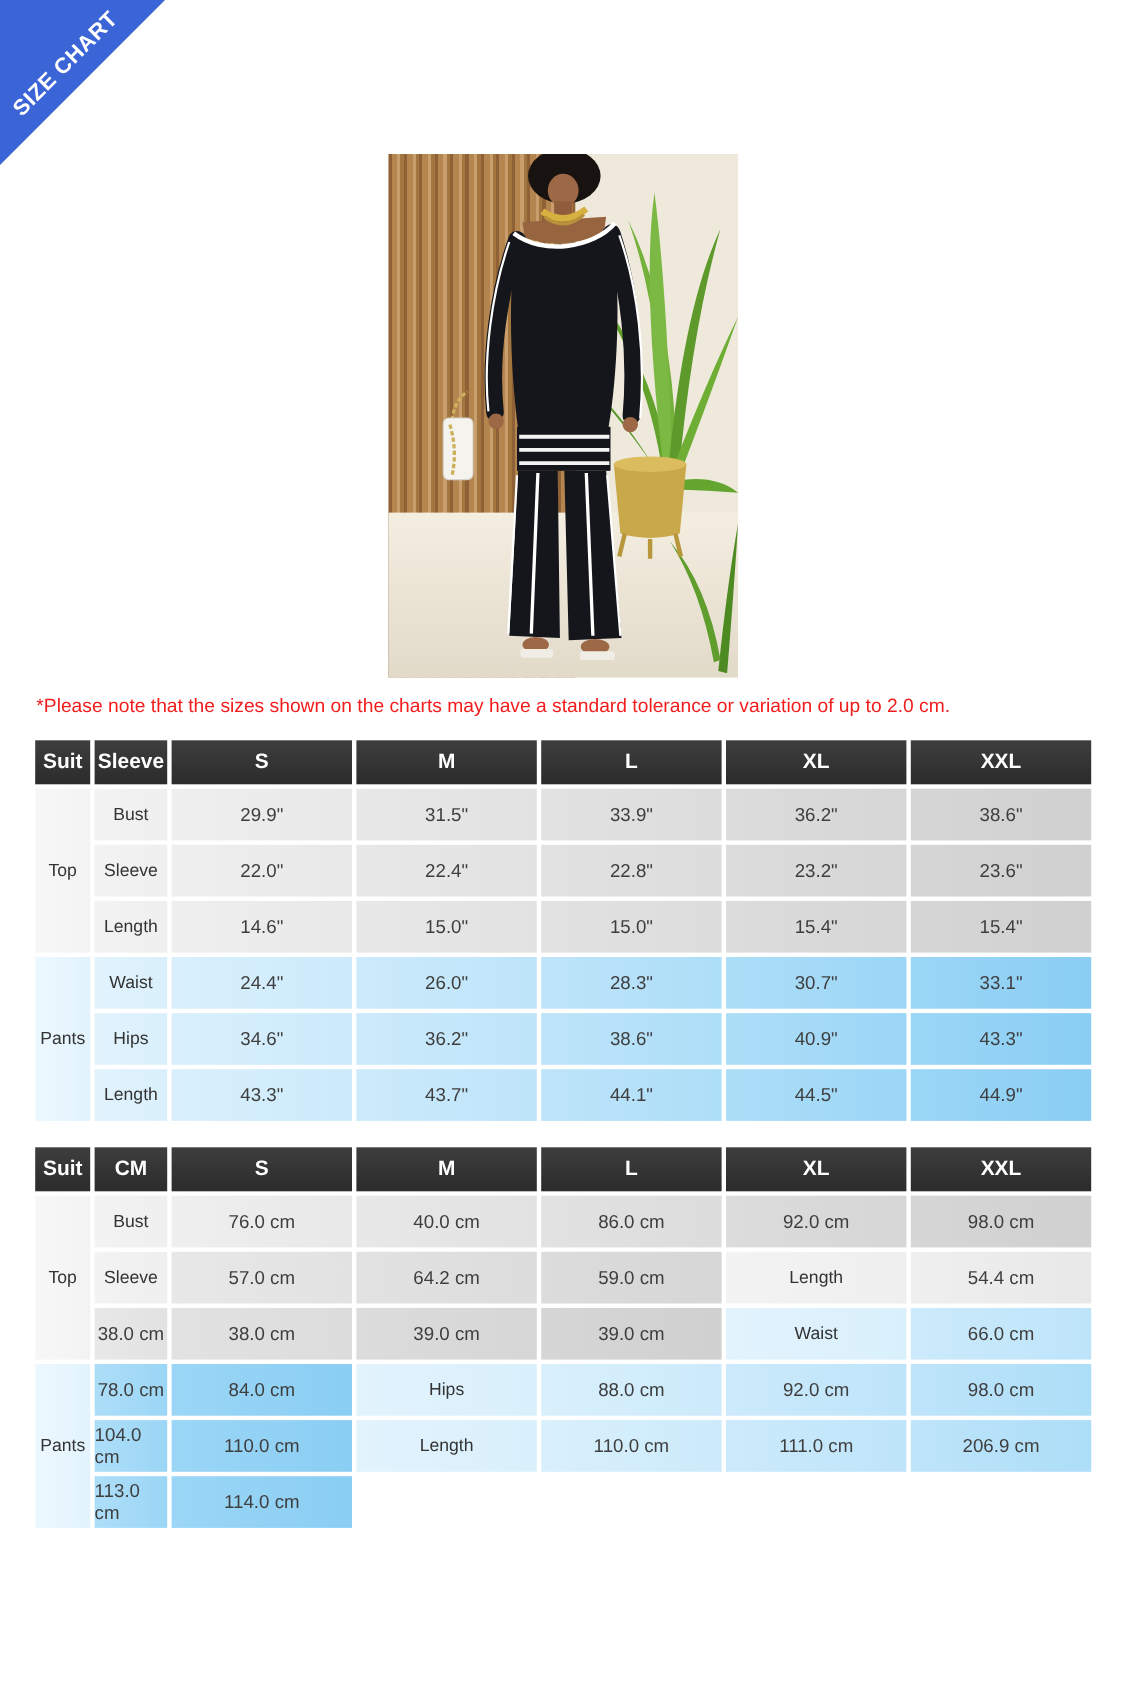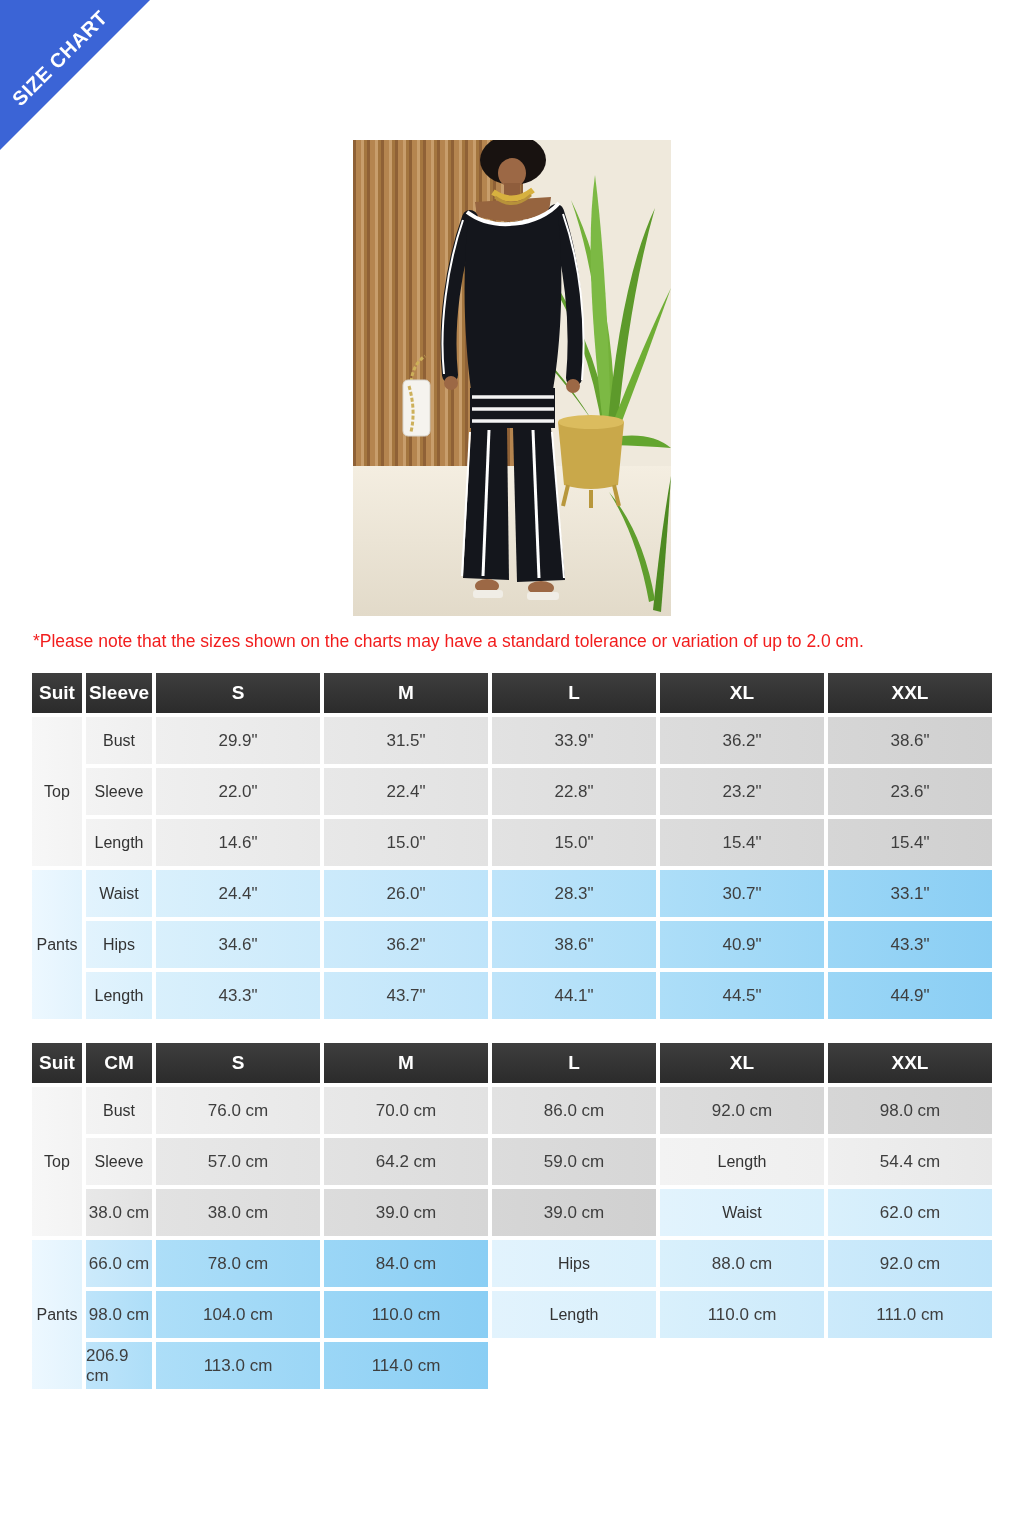--- a/index.html
+++ b/index.html
@@ -188,40 +188,39 @@
   <div class="hd">CM</div>
   <div class="hd">S</div>
   <div class="hd">M</div>
   <div class="hd">L</div>
   <div class="hd">XL</div>
   <div class="hd">XXL</div>
 
   <div class="sec gs" style="grid-area:2 / 1 / span 3 / auto">Top</div>
   <div class="lab gl">Bust</div>
   <div class="val g0">76.0 cm</div>
-  <div class="val g1">70.0 cm</div>
+  <div class="val g1">40.0 cm</div>
   <div class="val g2">86.0 cm</div>
   <div class="val g3">92.0 cm</div>
   <div class="val g4">98.0 cm</div>
 
   <div class="lab gl">Sleeve</div>
   <div class="val g1">57.0 cm</div>
   <div class="val g2">64.2 cm</div>
   <div class="val g3">59.0 cm</div>
 
   <div class="lab gl">Length</div>
   <div class="val g0">54.4 cm</div>
   <div class="val g1">38.0 cm</div>
   <div class="val g2">38.0 cm</div>
   <div class="val g3">39.0 cm</div>
   <div class="val g4">39.0 cm</div>
 
   <div class="sec bs" style="grid-area:5 / 1 / span 3 / auto">Pants</div>
   <div class="lab bl">Waist</div>
-  <div class="val b0">62.0 cm</div>
   <div class="val b1">66.0 cm</div>
   <div class="val b3">78.0 cm</div>
   <div class="val b4">84.0 cm</div>
 
   <div class="lab bl">Hips</div>
   <div class="val b0">88.0 cm</div>
   <div class="val b1">92.0 cm</div>
   <div class="val b2">98.0 cm</div>
   <div class="val b3">104.0 cm</div>
   <div class="val b4">110.0 cm</div>

